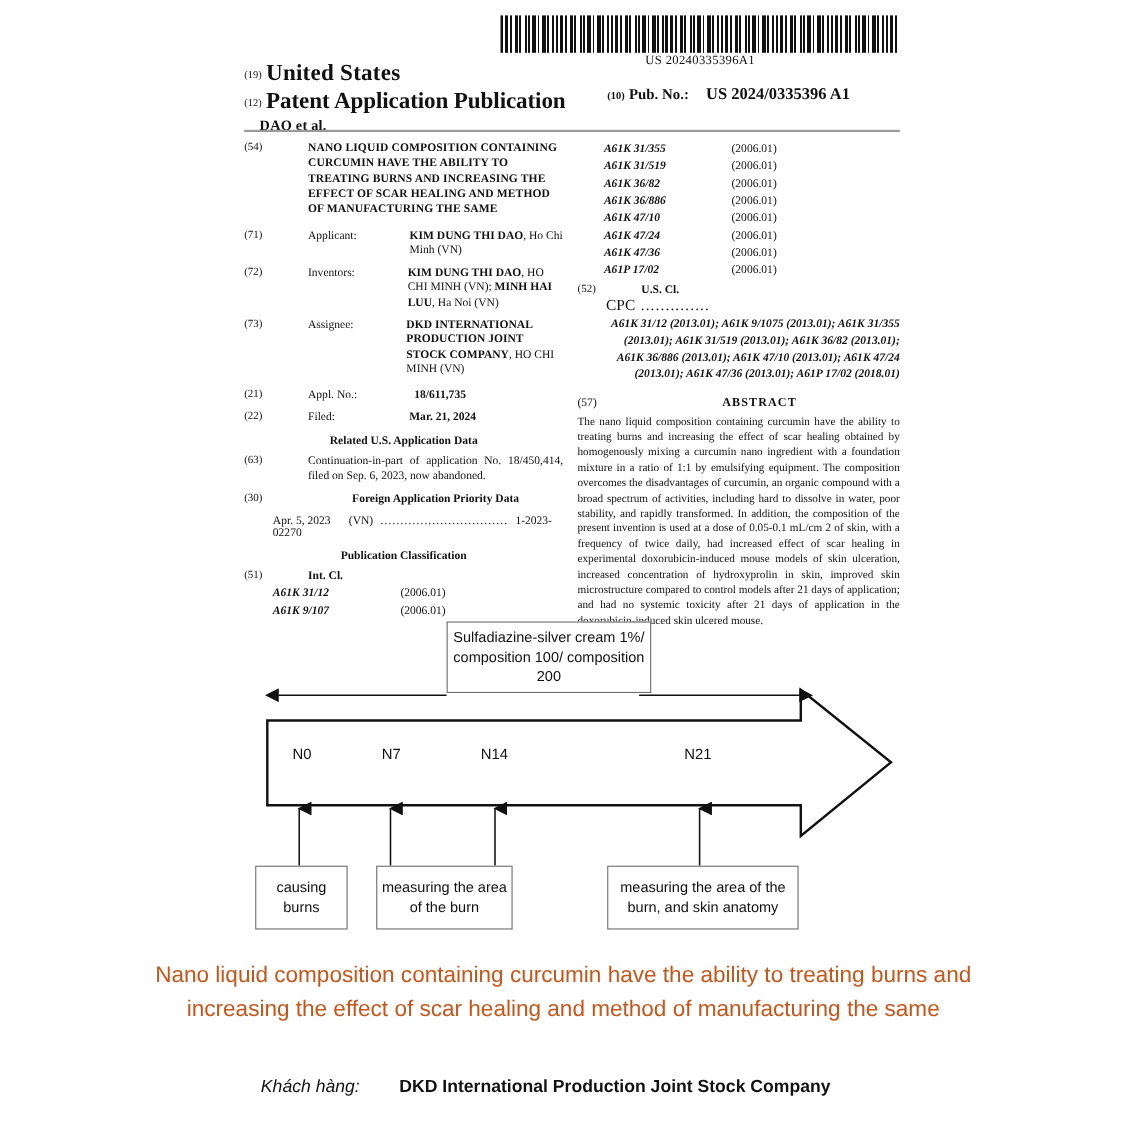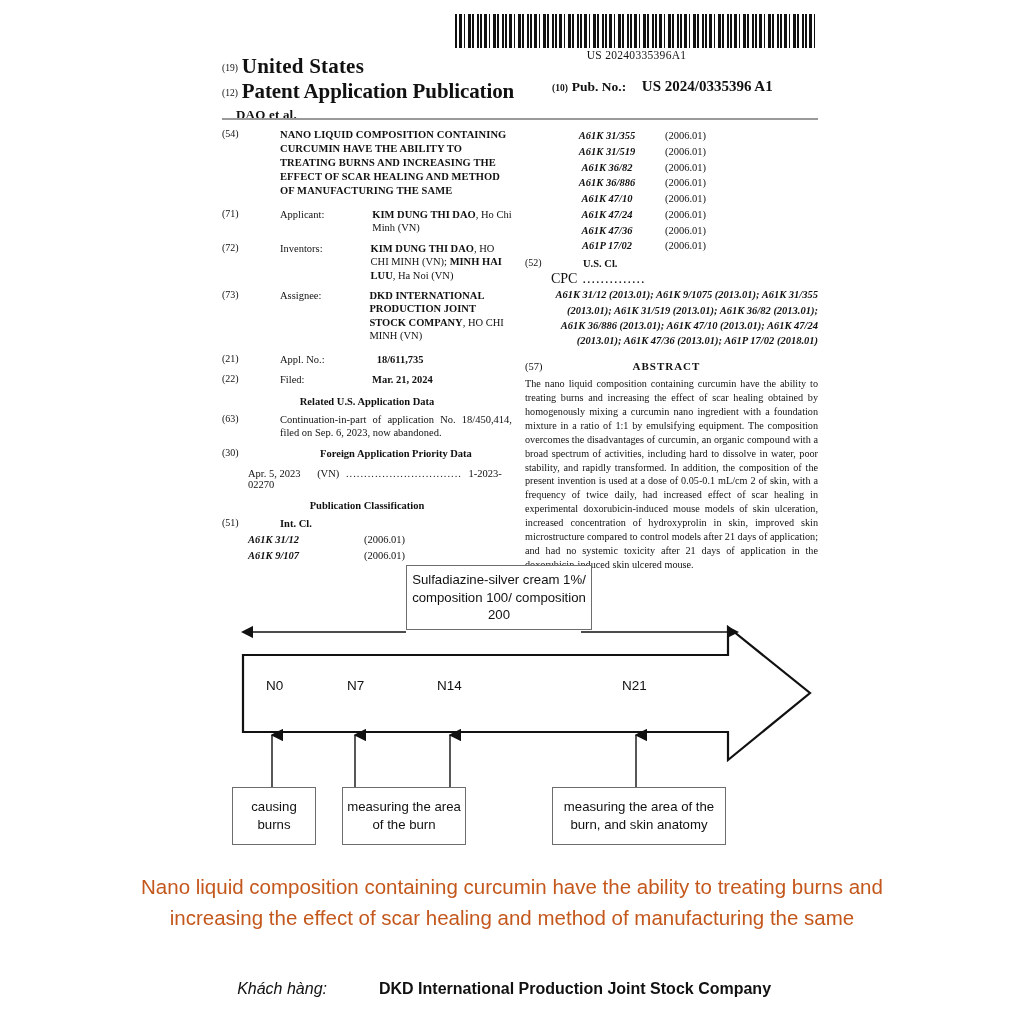--- a/index.html
+++ b/index.html
@@ -56,38 +56,38 @@
   .dots{letter-spacing:1px;}
 
   .cl-row{display:flex;font-size:10.5px;line-height:1.5;}
   .cl-row .code{width:116px;flex:0 0 116px;font-weight:bold;font-style:italic;}
   .cl-row .yr{flex:0 0 auto;}
   .ind{margin-left:26px;}
 
   .cpc-head{display:flex;font-size:14px;margin-top:1px;}
   .cpc-body{font-size:10.5px;line-height:1.45;text-align:right;margin-left:26px;}
 
-  .abs-head{display:flex;justify-content:flex-start;align-items:baseline;margin-top:12px;font-size:10.5px;}
+  .abs-head{display:flex;justify-content:flex-start;align-items:baseline;margin-top:12px;font-size:10.5px;gap:24px;}
   .abs-head .ah{font-weight:bold;font-size:11px;letter-spacing:1px;margin-left:90px;}
   .abstract{font-size:10.2px;line-height:1.36;text-align:justify;margin-top:5px;}
 
   
   .diagram{position:absolute;left:0;top:555px;width:1024px;height:300px;}
   .dbox{position:absolute;border:1.6px solid #6d6d6d;background:#fff;
     display:flex;align-items:center;justify-content:center;text-align:center;
     font-family:"Liberation Sans",sans-serif;font-size:13.2px;color:#111;line-height:1.33;}
   .nlabel{position:absolute;font-family:"Liberation Sans",sans-serif;font-size:13.5px;color:#111;}
 
   
   .caption{position:absolute;left:112px;top:872px;width:800px;text-align:center;
     font-family:"Liberation Sans",sans-serif;font-size:20.5px;line-height:1.5;color:#C4571C;}
   .cust{position:absolute;left:112px;top:980px;width:800px;
     font-family:"Liberation Sans",sans-serif;font-size:16px;color:#111;
     display:flex;align-items:baseline;}
-  .cust .k{font-style:italic;width:215px;text-align:right;padding-right:52px;flex:0 0 auto;}
+  .cust .k{font-style:italic;width:215px;text-align:right;padding-right:36px;flex:0 0 auto;}
   .cust .v{font-weight:bold;}
 </style>
 </head>
 <body>
 
 <div class="page">
 
   <div class="patent">
 
     <div class="barcode-wrap">
@@ -189,21 +189,21 @@
             <span class="yr">(2006.01)</span>
           </div>
           <div class="cl-row">
             <span class="code">A61K 9/107</span>
             <span class="yr">(2006.01)</span>
           </div>
         </div>
       </div>
 
       <div class="colR">
-        <div class="ind" style="margin-left:24px;text-align:center;">
+        <div class="ind" style="margin-left:24px;">
           <div class="cl-row">
             <span class="code">A61K 31/355</span>
             <span class="yr">(2006.01)</span>
           </div>
           <div class="cl-row">
             <span class="code">A61K 31/519</span>
             <span class="yr">(2006.01)</span>
           </div>
           <div class="cl-row">
             <span class="code">A61K 36/82</span>

